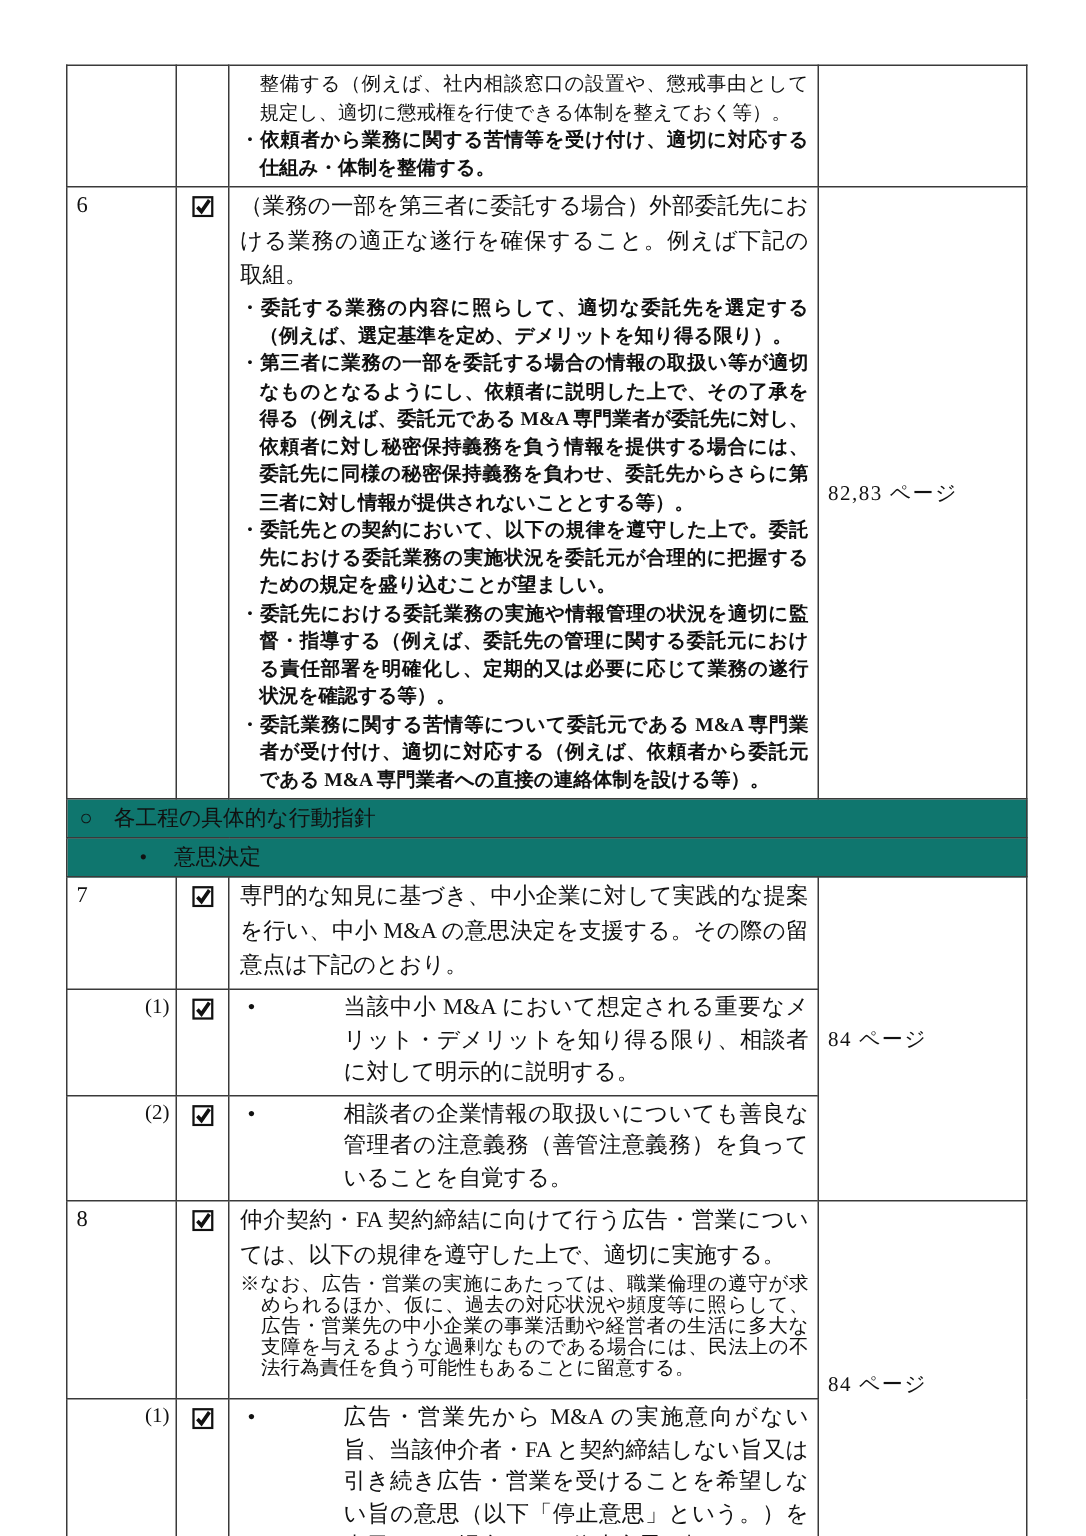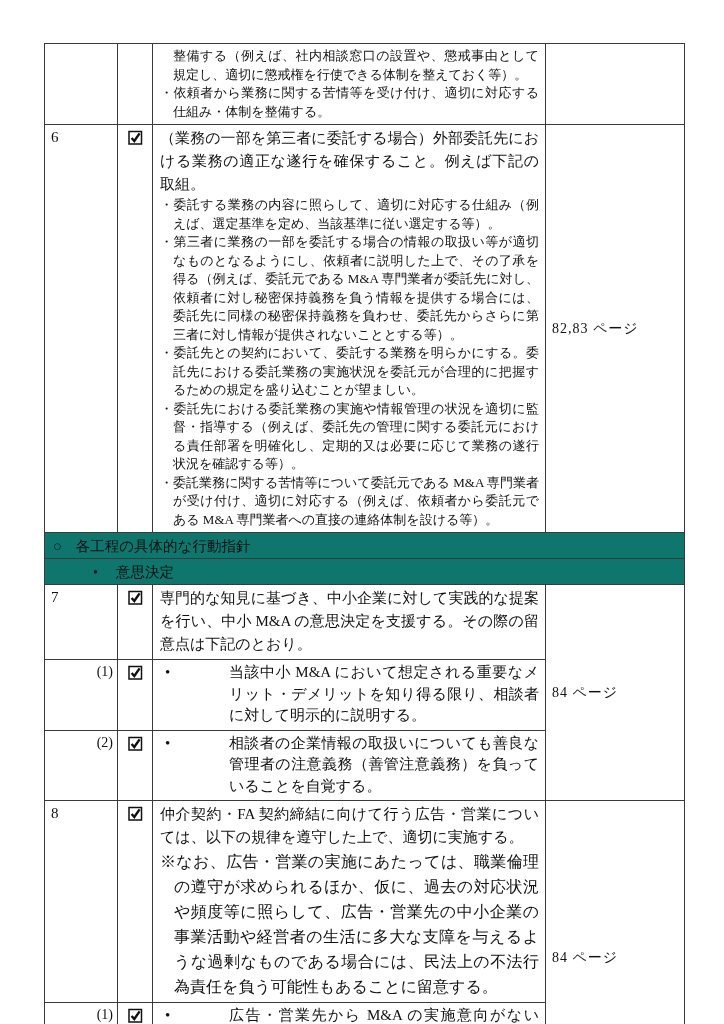--- a/index.html
+++ b/index.html
@@ -28,25 +28,25 @@
   td.num-cell{font-size:15px;padding:3px 4px 0 6px;line-height:18px;}
   td.num-cell .subnum{display:block;text-align:right;font-size:14px;}
   td.chk-cell{text-align:center;padding:5px 0 0 0;}
   .chkbox{display:inline-block;width:15px;height:15px;}
   .chkbox svg{display:block;}
 
   td.content-cell{padding:2px 6px 3px 7px;}
   .main-text{font-size:15px;line-height:23px;text-align:justify;margin:0;}
   .bullet-item{
     font-size:13px;line-height:18.5px;text-align:justify;margin:0;
-    padding-left:13px;text-indent:-13px;
+    padding-left:13px;text-indent:-13px;font-weight:bold;
   }
   .cont-para{font-size:13px;line-height:19px;text-align:justify;margin:0 0 0 13px;}
   .note-text{
-    font-size:16px;line-height:25px;text-align:justify;margin:0;
+    font-size:13px;line-height:14px;text-align:justify;margin:0;
     padding-left:14px;text-indent:-14px;
   }
   .bullet-row{display:flex;margin:0;}
   .bullet-row .bmark{flex:0 0 25px;font-size:15px;line-height:21.5px;padding-left:5px;box-sizing:border-box;}
   .bullet-row .btext{flex:1;font-size:15px;line-height:21.5px;text-align:justify;margin-left:44px;}
 
   td.page-cell{vertical-align:middle;font-size:14px;letter-spacing:1px;}
 
   td.section-cell{
     background:#0f766e;font-size:14.5px;line-height:20px;padding:3px 6px 2px 6px;
@@ -84,23 +84,23 @@
       <td class="chk-cell">
         <span class="chkbox">
           <svg width="15" height="15" viewBox="0 0 15 15">
             <rect x="1" y="1.5" width="12.5" height="12.5" fill="none" stroke="#111" stroke-width="1.5"></rect>
             <path d="M3.6 8 L6.3 11 L11.6 3.4" fill="none" stroke="#111" stroke-width="2.4"></path>
           </svg>
         </span>
       </td>
       <td class="content-cell">
         <p class="main-text">（業務の一部を第三者に委託する場合）外部委託先における業務の適正な遂行を確保すること。例えば下記の取組。</p>
-        <p class="bullet-item">・委託する業務の内容に照らして、適切に対応する仕組み（例えば、選定基準を定め、当該基準に従い選定する等）。</p>
+        <p class="bullet-item">・委託する業務の内容に照らして、適切な委託先を選定する（例えば、選定基準を定め、デメリットを知り得る限り）。</p>
         <p class="bullet-item">・第三者に業務の一部を委託する場合の情報の取扱い等が適切なものとなるようにし、依頼者に説明した上で、その了承を得る（例えば、委託元である M&amp;A 専門業者が委託先に対し、依頼者に対し秘密保持義務を負う情報を提供する場合には、委託先に同様の秘密保持義務を負わせ、委託先からさらに第三者に対し情報が提供されないこととする等）。</p>
-        <p class="bullet-item">・委託先との契約において、委託する業務を明らかにする。委託先における委託業務の実施状況を委託元が合理的に把握するための規定を盛り込むことが望ましい。</p>
+        <p class="bullet-item">・委託先との契約において、以下の規律を遵守した上で。委託先における委託業務の実施状況を委託元が合理的に把握するための規定を盛り込むことが望ましい。</p>
         <p class="bullet-item">・委託先における委託業務の実施や情報管理の状況を適切に監督・指導する（例えば、委託先の管理に関する委託元における責任部署を明確化し、定期的又は必要に応じて業務の遂行状況を確認する等）。</p>
         <p class="bullet-item">・委託業務に関する苦情等について委託元である M&amp;A 専門業者が受け付け、適切に対応する（例えば、依頼者から委託元である M&amp;A 専門業者への直接の連絡体制を設ける等）。</p>
       </td>
       <td class="page-cell">
         <span>82,83 ページ</span>
       </td>
     </tr>
 
     <tr style="height:26px;">
       <td class="section-cell sec1" colspan="4">

